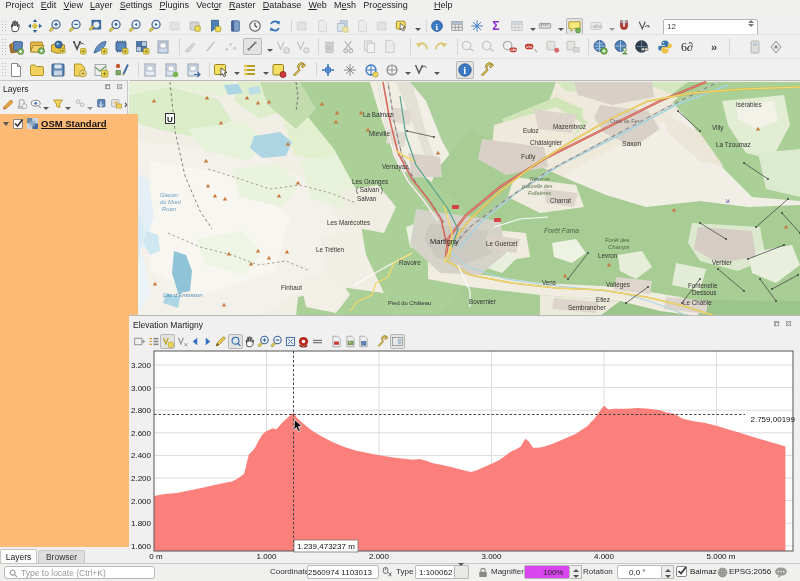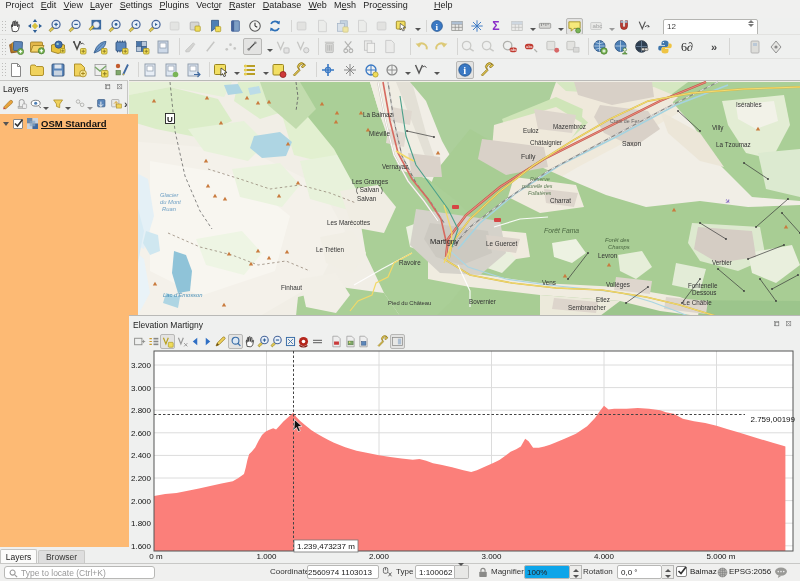--- a/index.html
+++ b/index.html
@@ -1124,27 +1124,27 @@
       <path d="M10 8 L14 13 M14 8 L10 13" stroke="#555" stroke-width="1.2"></path>
     </svg>
   <span class="abs" style="left:396px;top:3px">Type</span>
   <span class="abs" style="left:415px;top:1px;width:40px;height:14px;background:#fff;border:1px solid #b8b8b6;border-radius:2px 0 0 2px;padding-left:3px;line-height:13px;color:#222;font-size:8px">1:100062</span>
   <span class="abs" style="left:455px;top:1px;width:14px;height:14px;background:#e8e8e6;border:1px solid #b8b8b6;border-left:none;border-radius:0 2px 2px 0"><span class="dd" style="margin:5px 0 0 3px"></span></span>
   <svg width="10" height="11" viewBox="0 0 12 13" style="position:absolute;left:478px;top:3px">
       <rect x="1.5" y="5.5" width="9" height="6.5" rx="1" fill="#8a8a88"></rect>
       <path d="M3.5 5.5 V4 a2.5 2.5 0 0 1 5 0 V5.5" fill="none" stroke="#8a8a88" stroke-width="1.4"></path>
     </svg>
   <span class="abs" style="left:491px;top:3px">Magnifier</span>
-  <span class="abs" style="left:524px;top:1px;width:46px;height:14px;background:#0ea5e9;border:1px solid #b8b8b6;border-radius:2px;padding-left:2px;line-height:13px;color:#222;font-size:8px">100%</span>
+  <span class="abs" style="left:524px;top:1px;width:46px;height:14px;background:#d946ef;border:1px solid #b8b8b6;border-radius:2px;padding-left:18px;line-height:13px;color:#222;font-size:8px">100%</span>
   <span class="abs" style="left:570px;top:1px;width:12px;height:14px;background:#ededeb;border:1px solid #b8b8b6;border-left:none">
       <span style="display:block;width:0;height:0;border-left:3px solid transparent;border-right:3px solid transparent;border-bottom:3.5px solid #555;margin:3px auto 2.5px"></span>
       <span style="display:block;width:0;height:0;border-left:3px solid transparent;border-right:3px solid transparent;border-top:3.5px solid #555;margin:0 auto"></span>
     </span>
   <span class="abs" style="left:583px;top:3px">Rotation</span>
-  <span class="abs" style="left:617px;top:1px;width:45px;height:14px;background:#fff;border:1px solid #b8b8b6;border-radius:2px;padding-left:3px;line-height:13px;color:#222;font-size:8px">0,0 °</span>
+  <span class="abs" style="left:617px;top:1px;width:45px;height:14px;background:#fff;border:1px solid #b8b8b6;border-radius:2px;padding-left:11px;line-height:13px;color:#222;font-size:8px">0,0 °</span>
   <span class="abs" style="left:662px;top:1px;width:12px;height:14px;background:#ededeb;border:1px solid #b8b8b6;border-left:none">
       <span style="display:block;width:0;height:0;border-left:3px solid transparent;border-right:3px solid transparent;border-bottom:3.5px solid #555;margin:3px auto 2.5px"></span>
       <span style="display:block;width:0;height:0;border-left:3px solid transparent;border-right:3px solid transparent;border-top:3.5px solid #555;margin:0 auto"></span>
     </span>
   <span class="abs" style="left:676px;top:2px;width:11px;height:11px;background:#fff;border:1px solid #888;border-radius:2px">
       <svg width="12" height="12" viewBox="0 0 12 12" style="position:absolute;left:-1px;top:-2px">
         <path d="M2.5 6 L5 8.5 L10 2" fill="none" stroke="#333" stroke-width="1.7"></path>
       </svg>
     </span>
   <span class="abs" style="left:690px;top:3px;color:#222">Balmaz</span>

